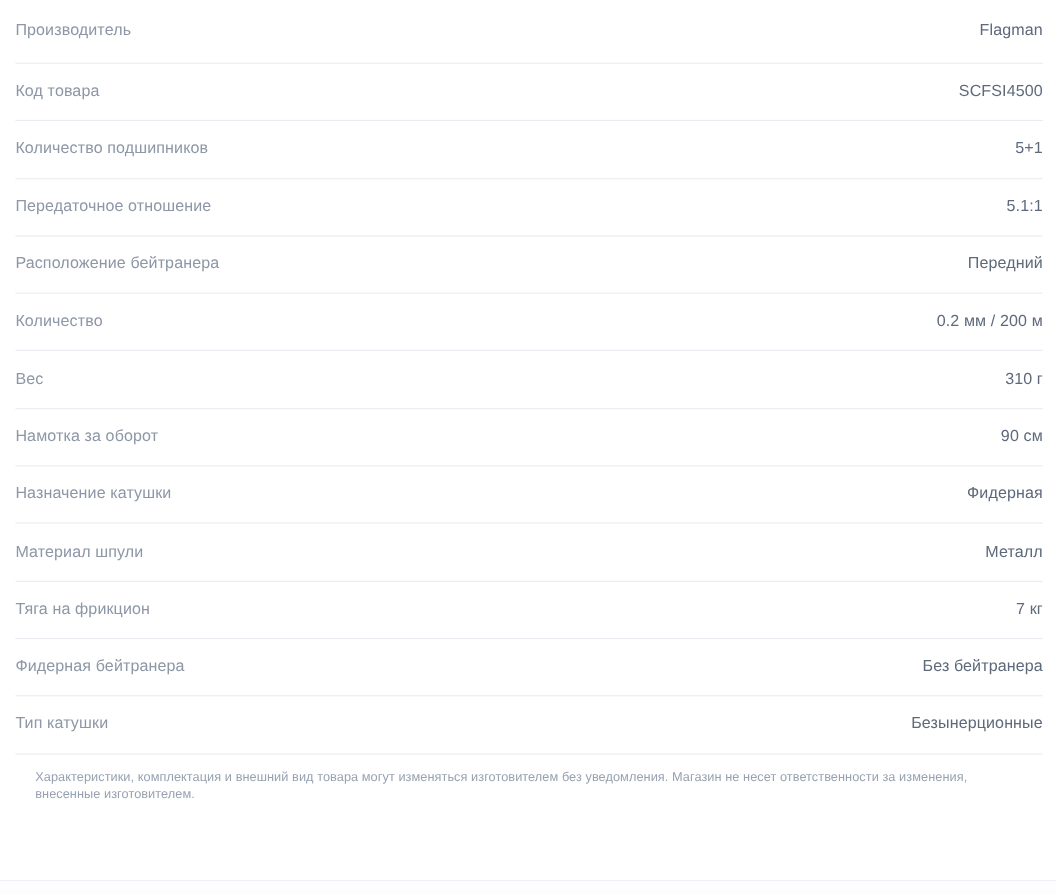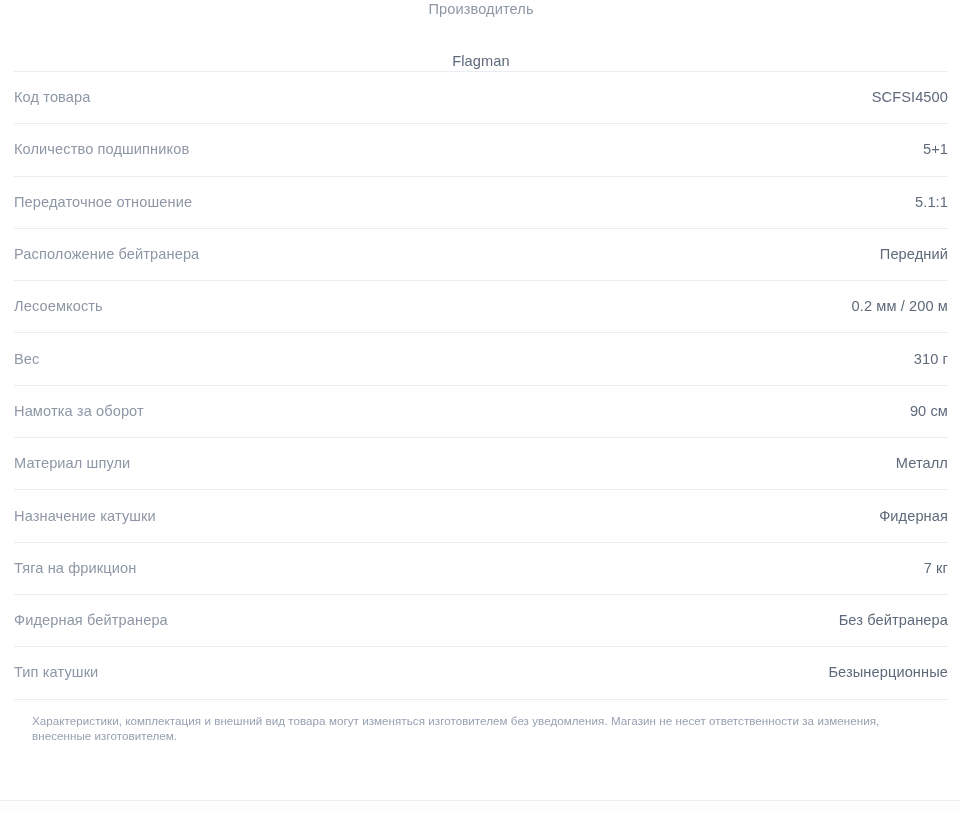--- a/index.html
+++ b/index.html
@@ -29,22 +29,21 @@
   .spec-row {
     display: flex;
     align-items: center;
     justify-content: space-between;
     height: 52.3px;
     border-bottom: 1px solid #e9ecf1;
     box-sizing: border-box;
     gap: 16px;
   }
   .spec-row:first-child {
-    height: 72px;
-    flex-direction: column;
+    height: 58px;
   }
   .spec-label {
     font-size: 14.6px;
     line-height: 1.3;
     color: #8d97a6;
     letter-spacing: 0.1px;
     white-space: nowrap;
     font-weight: 400;
   }
   .spec-value {
@@ -102,38 +101,38 @@
       </div>
       <div class="spec-row">
         <div class="spec-label">Передаточное отношение</div>
         <div class="spec-value">5.1:1</div>
       </div>
       <div class="spec-row">
         <div class="spec-label">Расположение бейтранера</div>
         <div class="spec-value">Передний</div>
       </div>
       <div class="spec-row">
-        <div class="spec-label">Лесоемкость</div>
+        <div class="spec-label">Количество</div>
         <div class="spec-value">0.2 мм / 200 м</div>
       </div>
       <div class="spec-row">
         <div class="spec-label">Вес</div>
         <div class="spec-value">310 г</div>
       </div>
       <div class="spec-row">
         <div class="spec-label">Намотка за оборот</div>
         <div class="spec-value">90 см</div>
       </div>
       <div class="spec-row">
+        <div class="spec-label">Назначение катушки</div>
+        <div class="spec-value">Фидерная</div>
+      </div>
+      <div class="spec-row">
         <div class="spec-label">Материал шпули</div>
         <div class="spec-value">Металл</div>
-      </div>
-      <div class="spec-row">
-        <div class="spec-label">Назначение катушки</div>
-        <div class="spec-value">Фидерная</div>
       </div>
       <div class="spec-row">
         <div class="spec-label">Тяга на фрикцион</div>
         <div class="spec-value">7 кг</div>
       </div>
       <div class="spec-row">
         <div class="spec-label">Фидерная бейтранера</div>
         <div class="spec-value">Без бейтранера</div>
       </div>
       <div class="spec-row">

